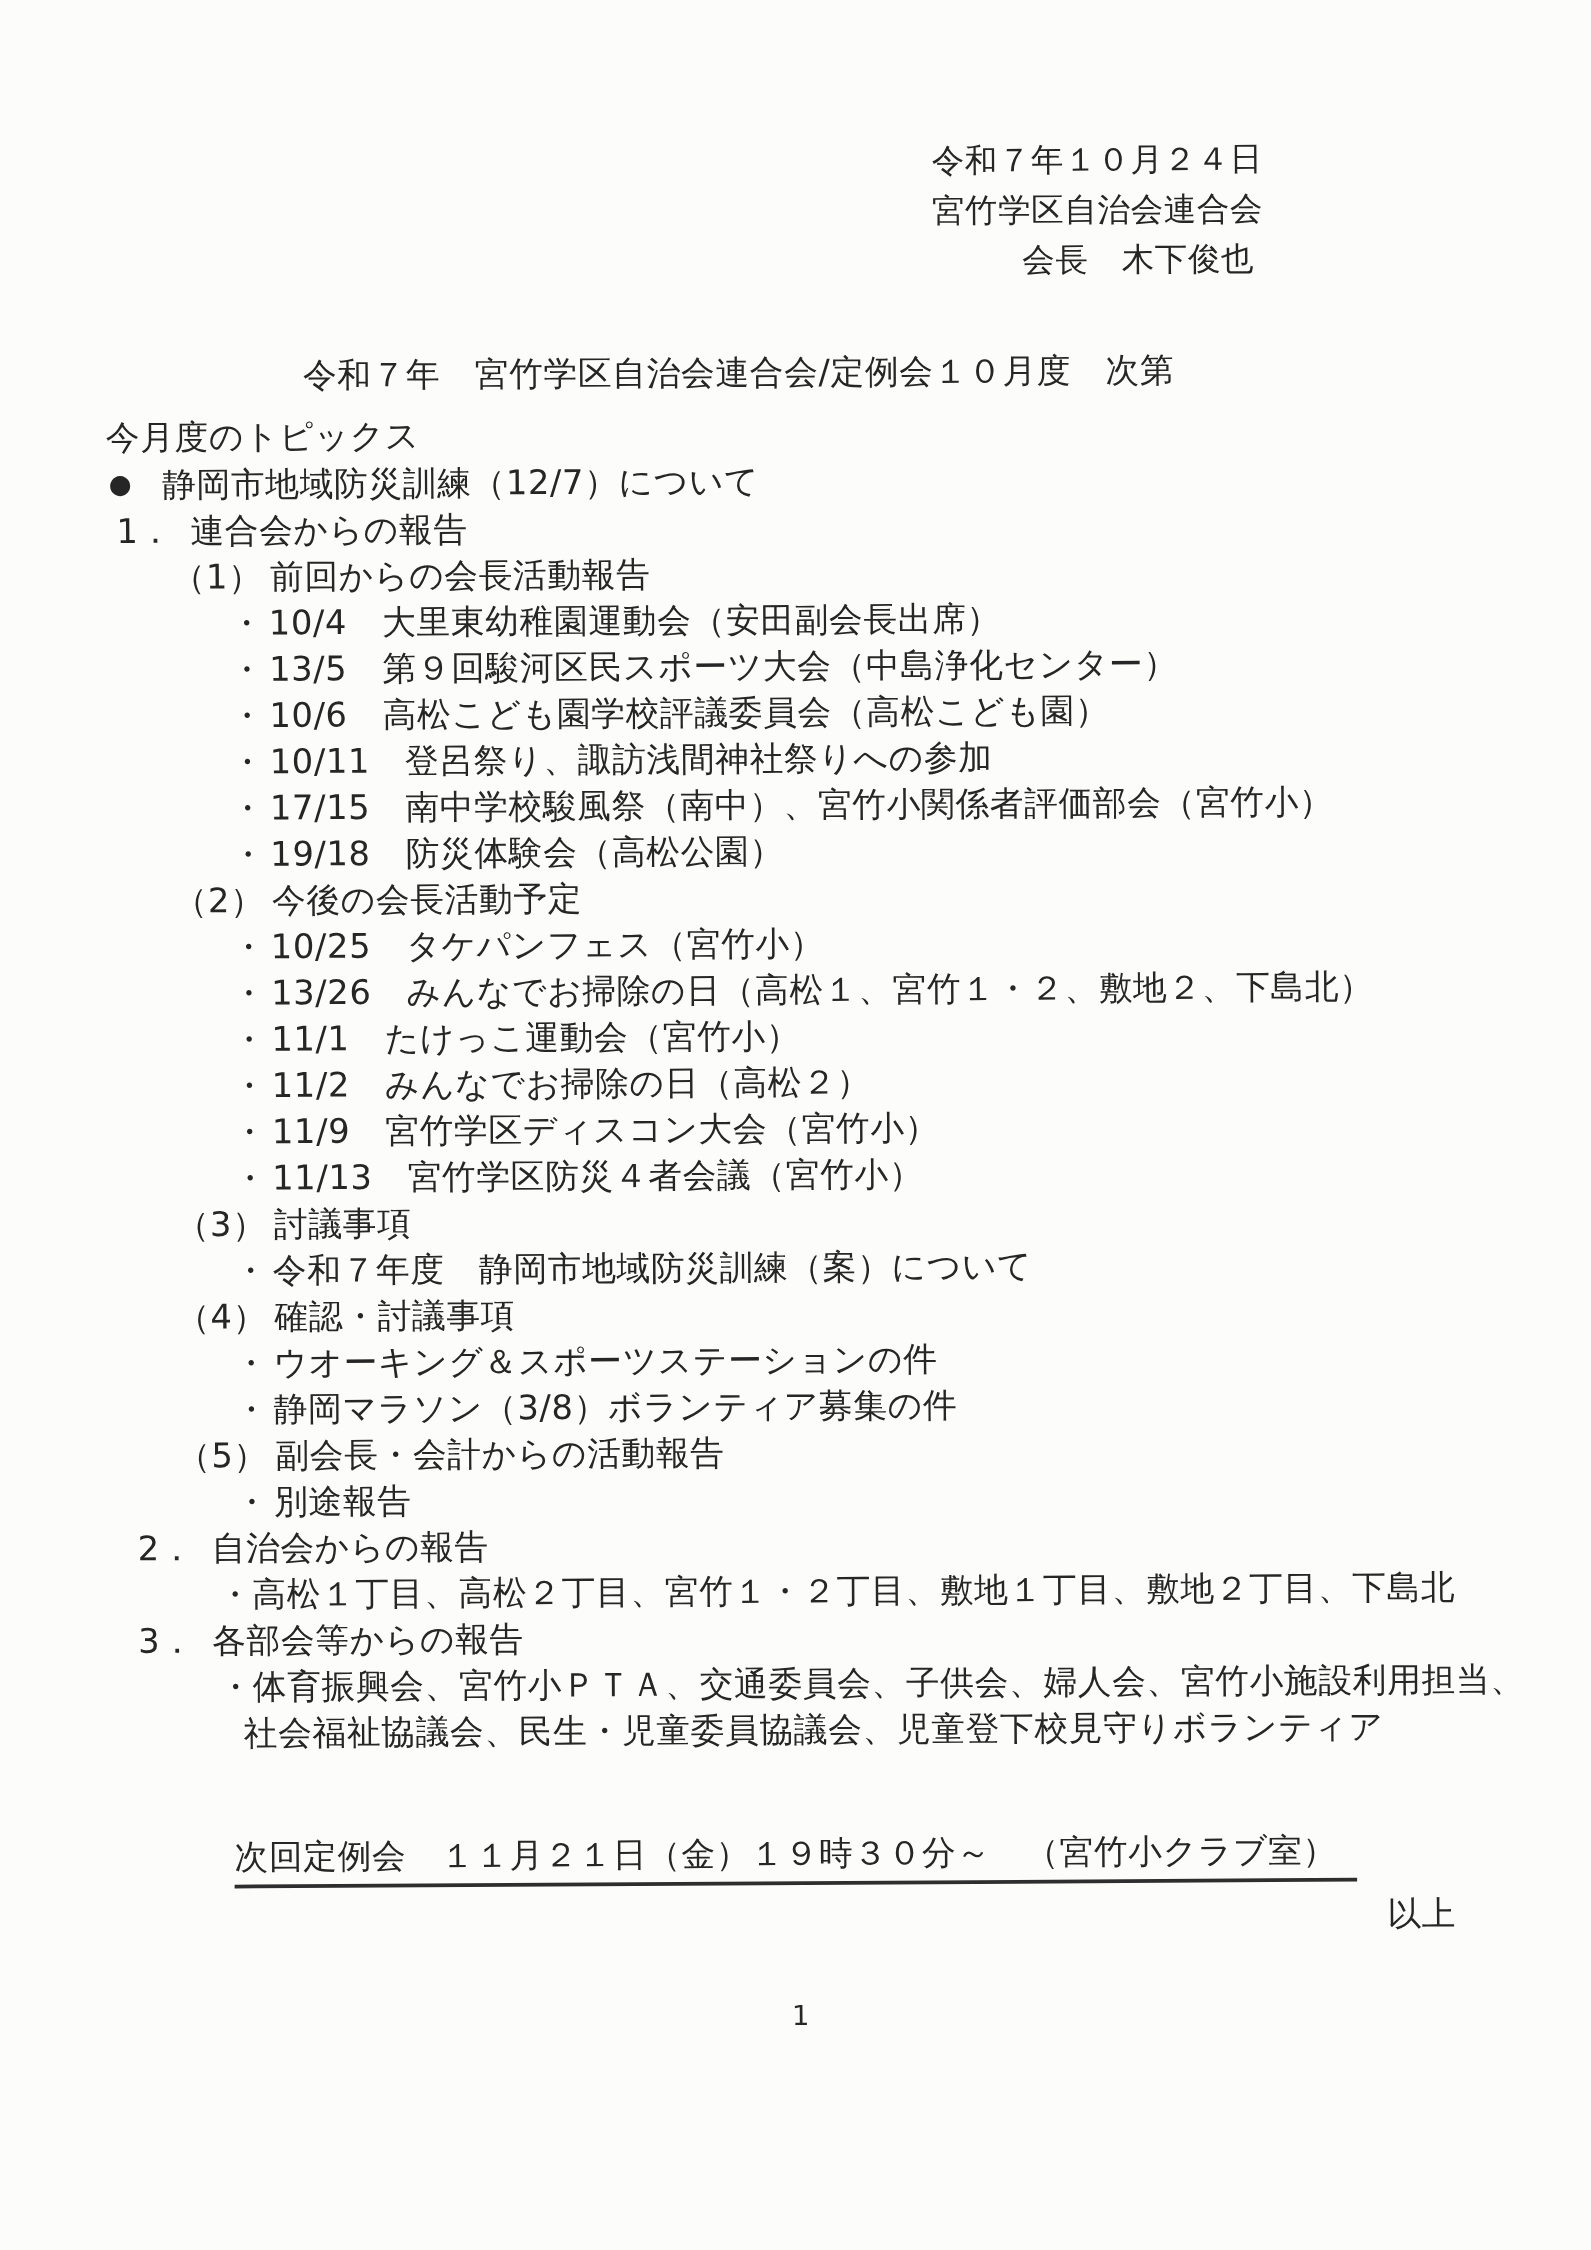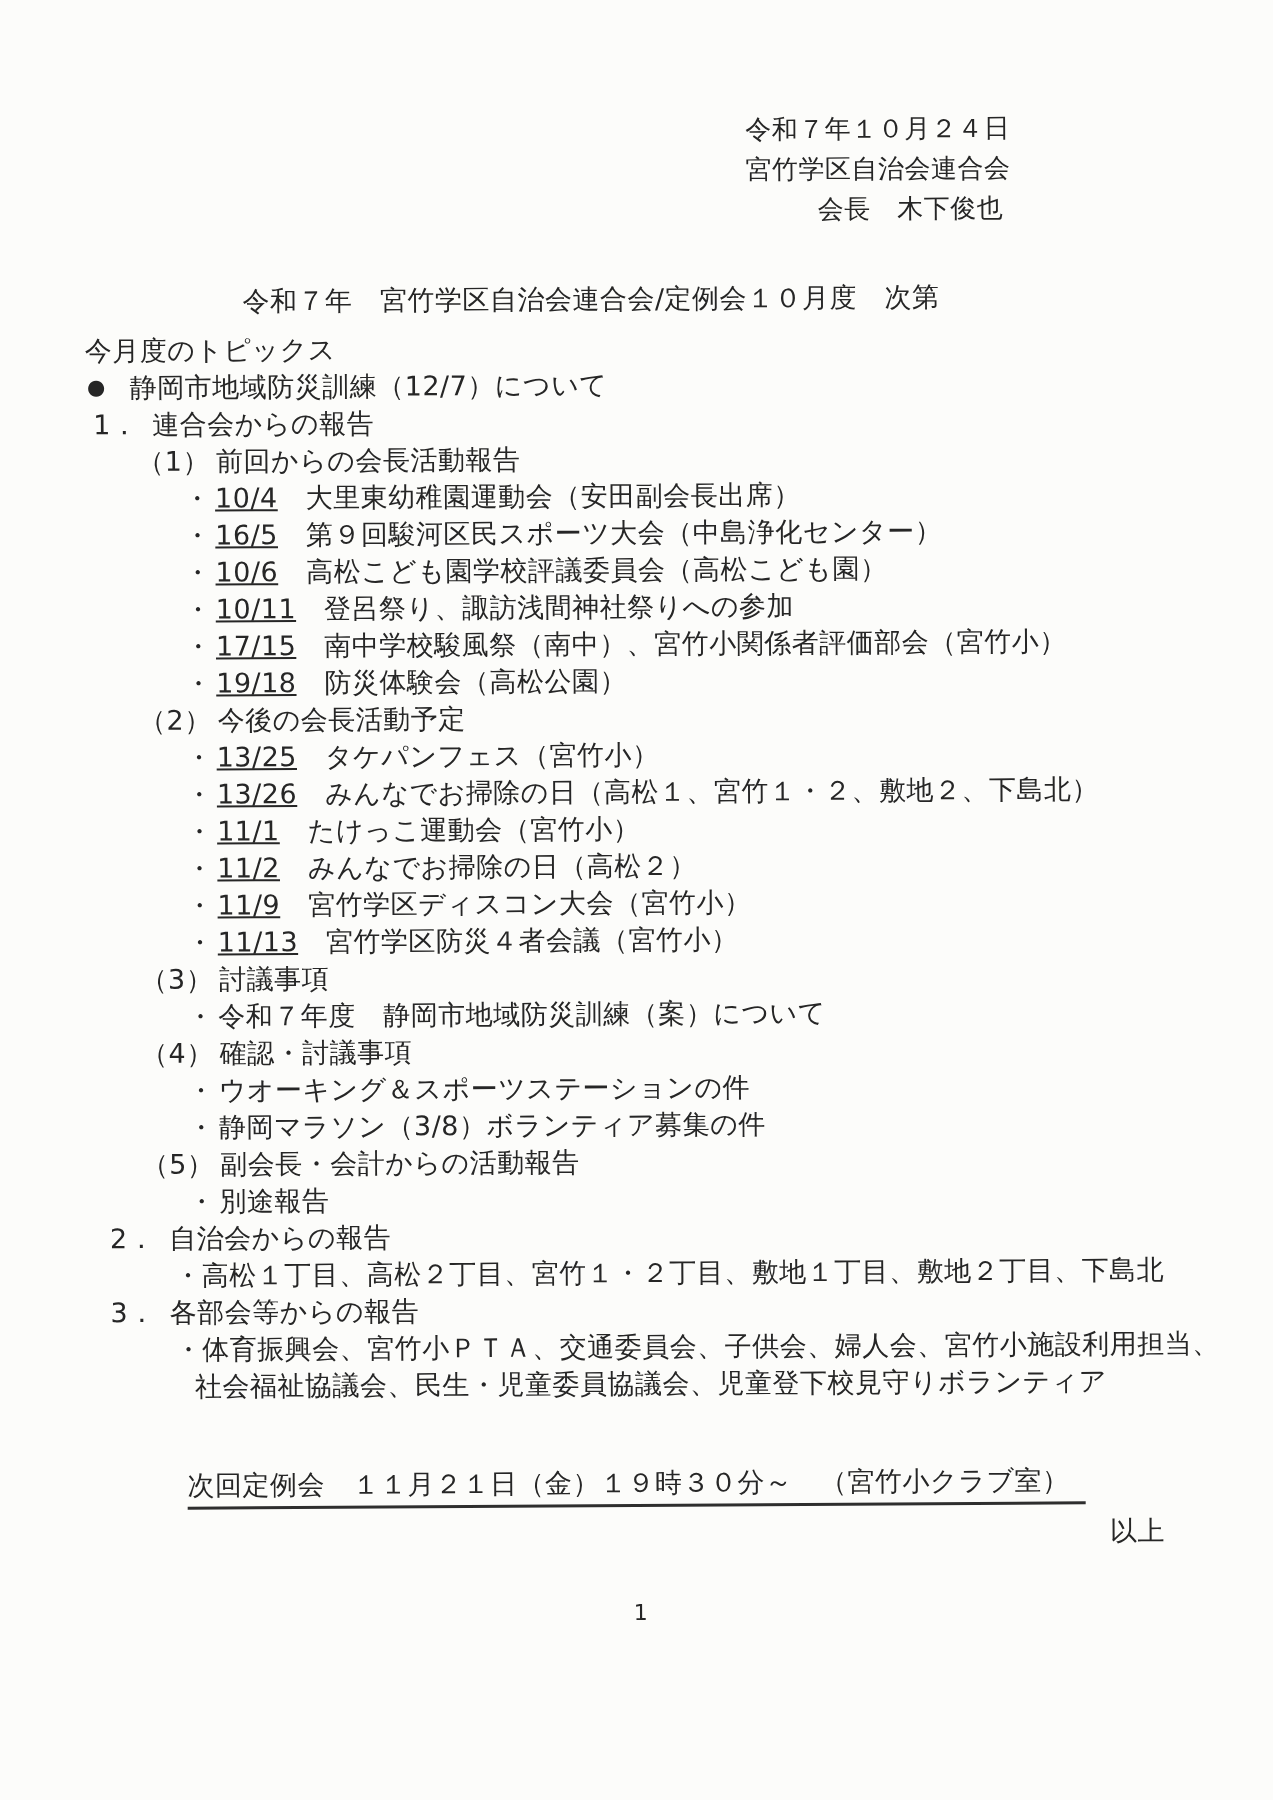--- a/index.html
+++ b/index.html
@@ -45,21 +45,21 @@
     vertical-align: 3px;
     margin-right: 24px;
   }
   .sec-line { margin-left: 96px; }
   .sec-line.sec-lower { margin-left: 108px; }
   .sec-line .sec-num { margin-right: 14px; }
   .sub-line { margin-left: 140px; }
   .sub-line .sub-label { margin-right: 6px; }
   .item-line { margin-left: 186px; }
   .item-line .bullet { margin-right: 4px; }
-  .item-line .item-date { margin-right: 28px; text-decoration: underline; }
+  .item-line .item-date { margin-right: 28px; }
   .item-line2 { margin-left: 172px; }
   .cont-line { margin-left: 192px; }
   
   .next-meeting-line { margin-top: 62px; margin-left: 184px; }
   .next-meeting-line .underlined {
     display: inline-block;
     border-bottom: 3px solid #2e2e2e;
     padding-bottom: 3px;
     padding-right: 16px;
   }
@@ -89,40 +89,40 @@
       <span class="sec-num">1．</span><span>連合会からの報告</span>
     </div>
 
     <div class="line sub-line">
       <span class="sub-label">（1）</span><span>前回からの会長活動報告</span>
     </div>
     <div class="line item-line">
       <span class="bullet">・</span><span class="item-date">10/4</span><span>大里東幼稚園運動会（安田副会長出席）</span>
     </div>
     <div class="line item-line">
-      <span class="bullet">・</span><span class="item-date">16/5</span><span>第９回駿河区民スポーツ大会（中島浄化センター）</span>
+      <span class="bullet">・</span><span class="item-date">13/5</span><span>第９回駿河区民スポーツ大会（中島浄化センター）</span>
     </div>
     <div class="line item-line">
       <span class="bullet">・</span><span class="item-date">10/6</span><span>高松こども園学校評議委員会（高松こども園）</span>
     </div>
     <div class="line item-line">
       <span class="bullet">・</span><span class="item-date">10/11</span><span>登呂祭り、諏訪浅間神社祭りへの参加</span>
     </div>
     <div class="line item-line">
       <span class="bullet">・</span><span class="item-date">17/15</span><span>南中学校駿風祭（南中）、宮竹小関係者評価部会（宮竹小）</span>
     </div>
     <div class="line item-line">
       <span class="bullet">・</span><span class="item-date">19/18</span><span>防災体験会（高松公園）</span>
     </div>
 
     <div class="line sub-line">
       <span class="sub-label">（2）</span><span>今後の会長活動予定</span>
     </div>
     <div class="line item-line">
-      <span class="bullet">・</span><span class="item-date">13/25</span><span>タケパンフェス（宮竹小）</span>
+      <span class="bullet">・</span><span class="item-date">10/25</span><span>タケパンフェス（宮竹小）</span>
     </div>
     <div class="line item-line">
       <span class="bullet">・</span><span class="item-date">13/26</span><span>みんなでお掃除の日（高松１、宮竹１・２、敷地２、下島北）</span>
     </div>
     <div class="line item-line">
       <span class="bullet">・</span><span class="item-date">11/1</span><span>たけっこ運動会（宮竹小）</span>
     </div>
     <div class="line item-line">
       <span class="bullet">・</span><span class="item-date">11/2</span><span>みんなでお掃除の日（高松２）</span>
     </div>

